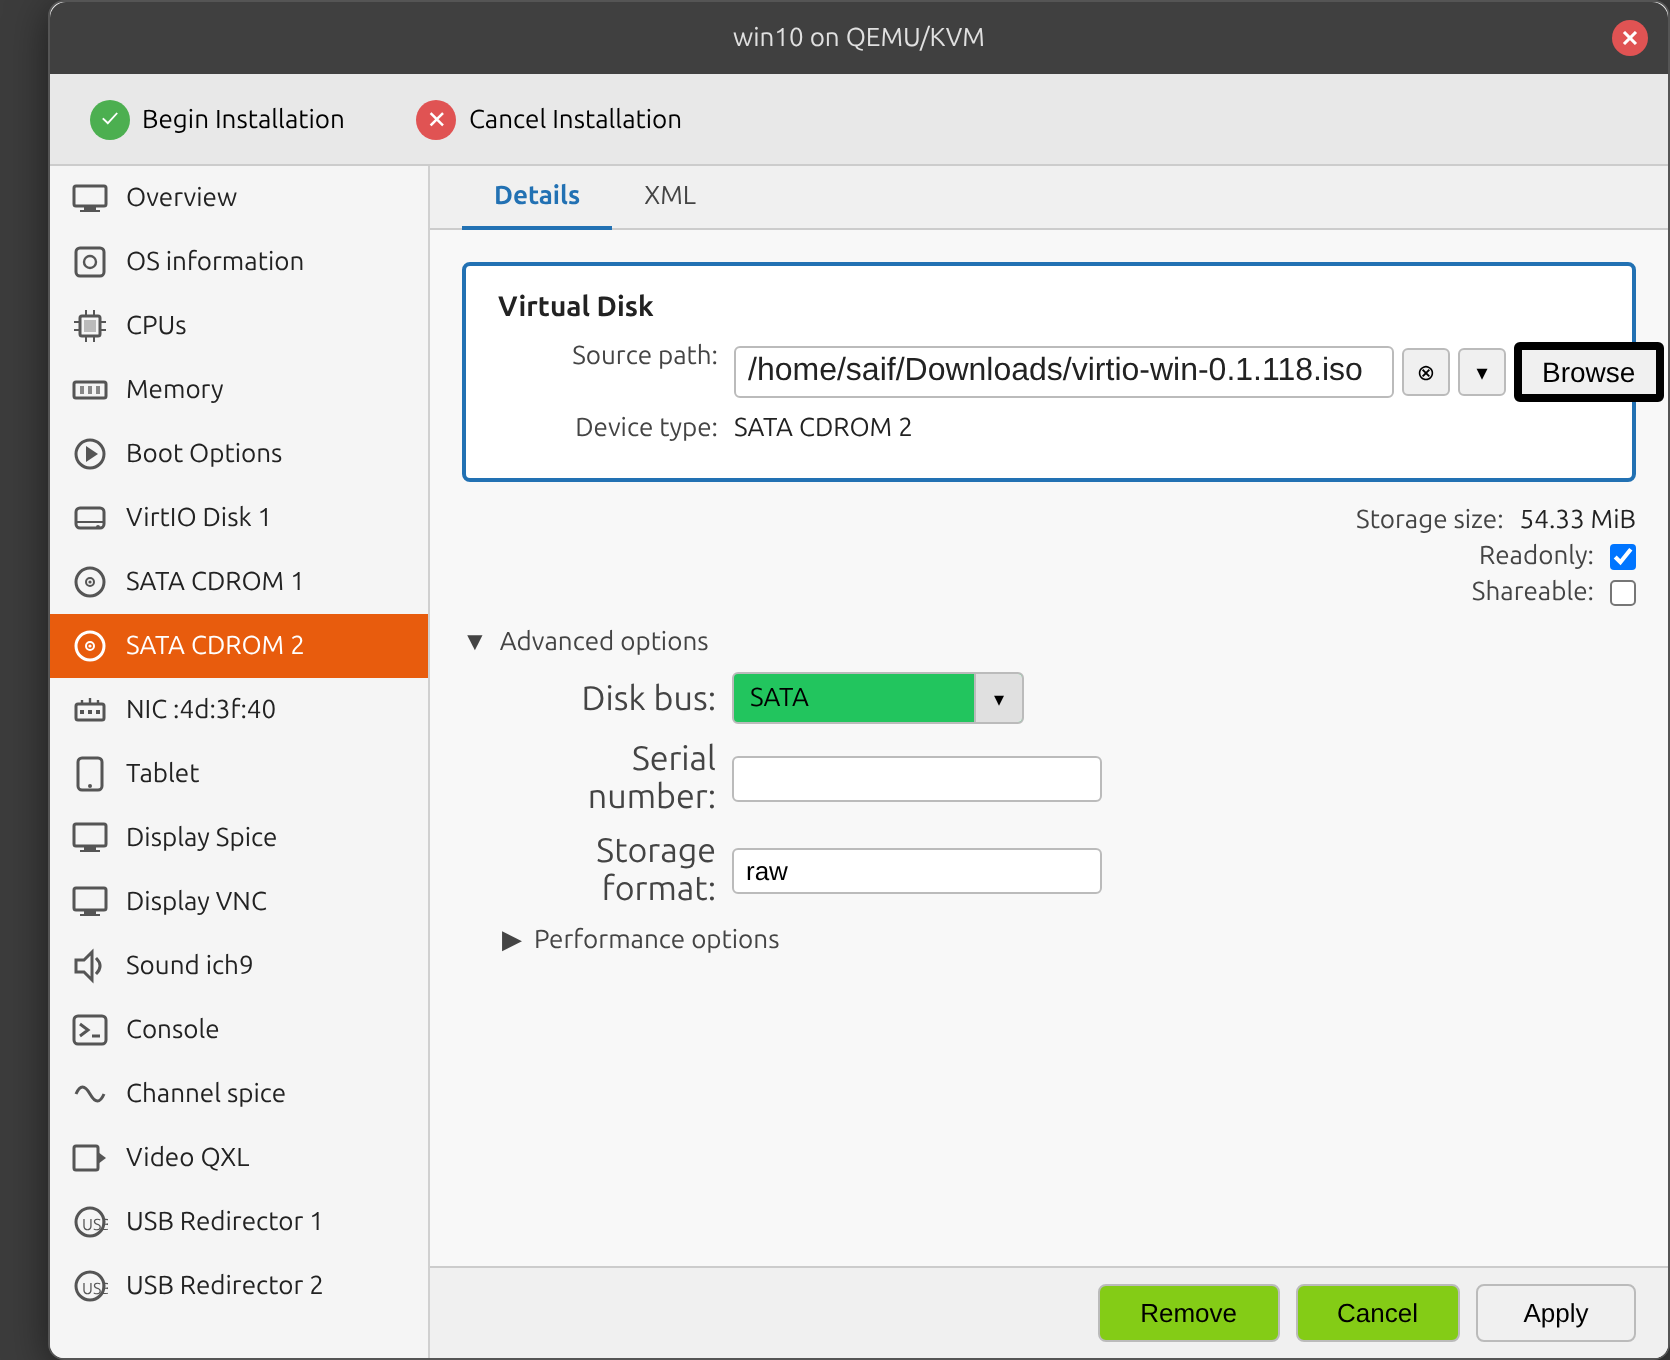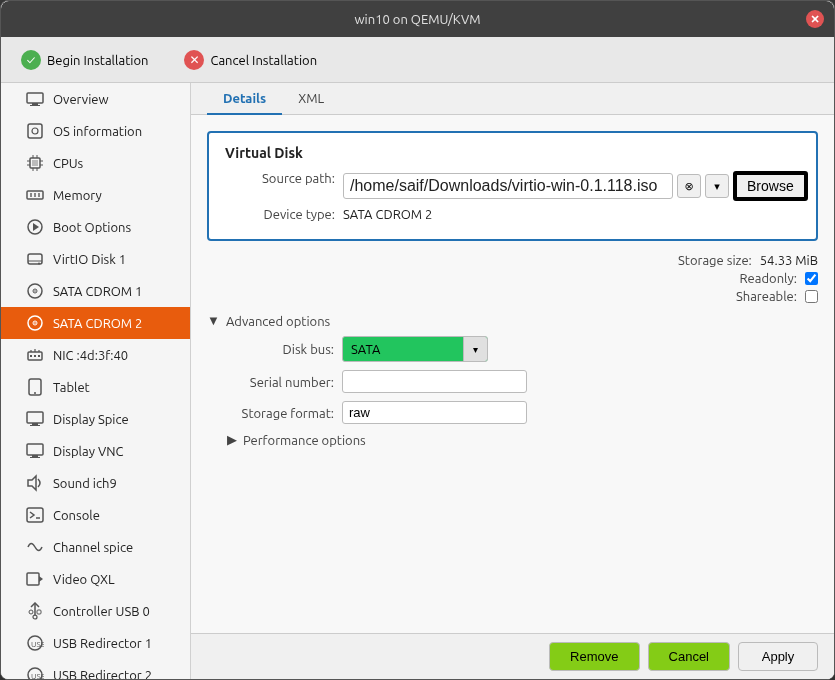--- a/index.html
+++ b/index.html
@@ -16,20 +16,21 @@
     .window {
       width: 835px;
       height: 680px;
       background: #f0f0f0;
       border: 1px solid #555;
       border-radius: 8px;
       overflow: hidden;
       display: flex;
       flex-direction: column;
       box-shadow: 0 4px 20px rgba(0,0,0,0.5);
+      margin-left: 24px;
     }
     .titlebar {
       background: #404040;
       color: #fff;
       display: flex;
       align-items: center;
       justify-content: center;
       height: 36px;
       position: relative;
       border-radius: 8px 8px 0 0;
@@ -104,21 +105,21 @@
       background: #f5f5f5;
       border-right: 1px solid #d0d0d0;
       overflow-y: auto;
       display: flex;
       flex-direction: column;
     }
     .sidebar-item {
       display: flex;
       align-items: center;
       gap: 8px;
-      padding: 6px 24px;
+      padding: 6px 10px;
       cursor: pointer;
       border-radius: 0;
       font-size: 13px;
       color: #222;
     }
     .sidebar-item.active {
       background: #e85c0d;
       color: #fff;
     }
     .sidebar-icon {
@@ -258,21 +259,21 @@
     .adv-row {
       display: flex;
       align-items: center;
       margin-bottom: 8px;
       padding-left: 20px;
     }
     .adv-label {
       width: 115px;
       text-align: right;
       color: #444;
-      font-size: 13px;
+      font-size: 17px;
       flex-shrink: 0;
       padding-right: 8px;
     }
     .disk-bus-select {
       display: flex;
       align-items: center;
       border: 1px solid #bbb;
       border-radius: 3px;
       background: #22c55e;
       overflow: hidden;
@@ -536,32 +537,20 @@
       <div class="sidebar-item">
         <div class="sidebar-icon">
           <svg width="18" height="14" viewBox="0 0 18 14">
               <rect x="1" y="1" width="12" height="12" rx="1" fill="none" stroke="#555" stroke-width="1.5"></rect>
               <polygon points="13,4 17,7 13,10" fill="#555"></polygon>
             </svg>
         </div>
         <span>Video QXL</span>
       </div>
 
-      <div class="sidebar-item">
-        <div class="sidebar-icon">
-          <svg width="16" height="18" viewBox="0 0 16 18">
-              <line x1="8" y1="1" x2="8" y2="14" stroke="#555" stroke-width="1.5"></line>
-              <polyline points="4,5 8,1 12,5" fill="none" stroke="#555" stroke-width="1.5"></polyline>
-              <circle cx="4" cy="10" r="2" fill="none" stroke="#555" stroke-width="1"></circle>
-              <rect x="10" y="8" width="4" height="4" rx="1" fill="none" stroke="#555" stroke-width="1"></rect>
-              <circle cx="8" cy="15" r="2" fill="none" stroke="#555" stroke-width="1.2"></circle>
-            </svg>
-        </div>
-        <span>Controller USB 0</span>
-      </div>
 
       <div class="sidebar-item">
         <div class="sidebar-icon">
           <svg width="18" height="18" viewBox="0 0 18 18">
               <circle cx="9" cy="9" r="7" fill="none" stroke="#555" stroke-width="1.5"></circle>
               <text x="5" y="13" font-size="8" fill="#555">USB</text>
             </svg>
         </div>
         <span>USB Redirector 1</span>
       </div>

